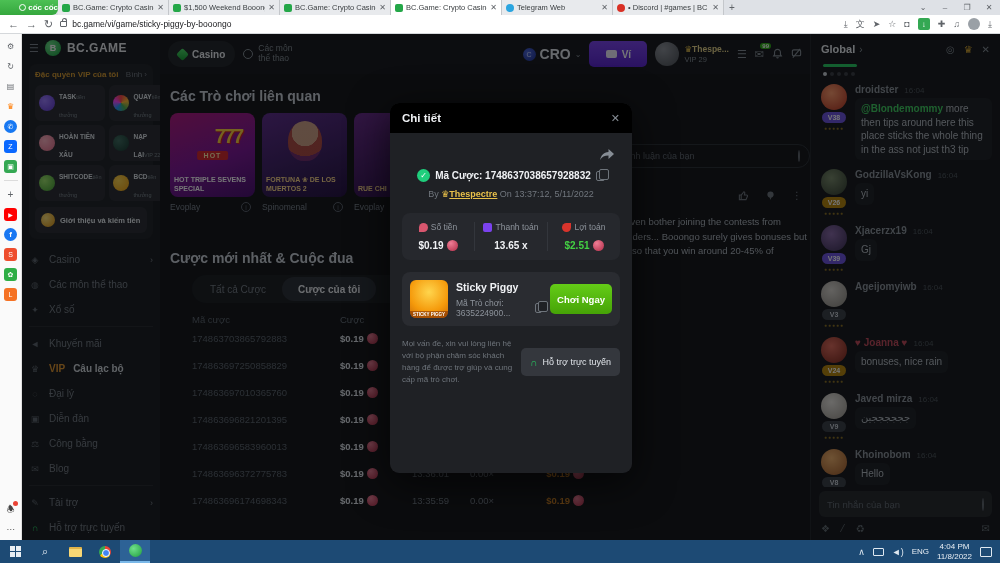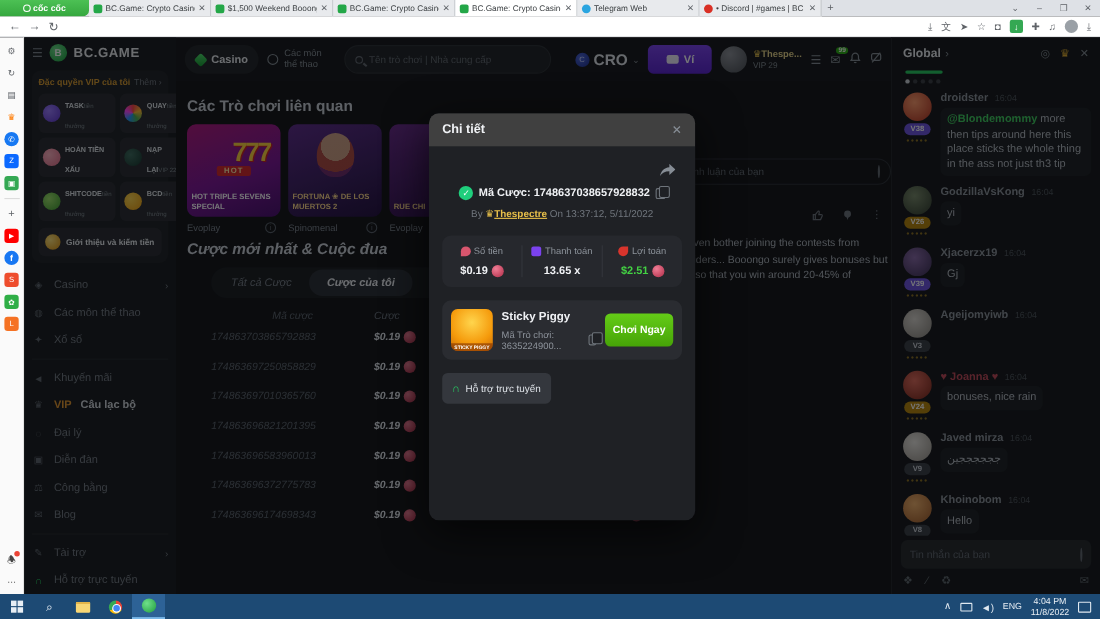--- a/index.html
+++ b/index.html
@@ -1,21 +1,21 @@
 <!DOCTYPE html>
 <html><head>
 <meta charset="utf-8">
 <style>
   * { margin:0; padding:0; box-sizing:border-box; }
   body { font-family:"Liberation Sans","DejaVu Sans",sans-serif; background:#000; }
   .screen { position:relative; width:1000px; height:563px; overflow:hidden; background:#101114; }
 
   
   .tabstrip { position:absolute; left:0; top:0; width:1000px; height:15px; background:#dee1e6; display:flex; align-items:stretch; }
-  .brand { width:81px; background:linear-gradient(180deg,#4cc054,#35a73e); color:#fff; font-size:8px; font-weight:bold; display:flex; align-items:center; justify-content:center; gap:2px; border-radius:0 0 6px 0; }
+  .brand { width:58px; background:linear-gradient(180deg,#4cc054,#35a73e); color:#fff; font-size:8px; font-weight:bold; display:flex; align-items:center; justify-content:flex-end; gap:2px; border-radius:0 0 6px 0; }
   .brand .ring { width:7px; height:7px; border:1.5px solid #fff; border-radius:50%; }
   .tab { width:111px; display:flex; align-items:center; gap:3px; padding:0 4px; font-size:7.5px; color:#3c4043; border-right:1px solid #c4c7cb; background:#e8eaed; overflow:hidden; white-space:nowrap; }
   .tab.active { background:#fff; }
   .tab .ttl { flex:1; overflow:hidden; text-overflow:clip; white-space:nowrap; }
   .tab .x { color:#5f6368; font-size:8px; }
   .fav { width:8px; height:8px; border-radius:2px; flex:none; }
   .fav-bc { background:#24a748; }
   .fav-tg { background:#2aa5e0; border-radius:50%; }
   .fav-dc { background:#d93025; border-radius:50%; }
   .newtab { width:16px; display:flex; align-items:center; justify-content:center; font-size:10px; color:#5f6368; }
@@ -114,43 +114,43 @@
   .mailbadge { position:absolute; top:-5px; right:-7px; background:#2db012; color:#fff; font-size:6px; border-radius:5px; padding:0 2px; font-weight:bold; }
 
   .main { flex:1; position:relative; padding:14px 0 0 10px; background:#141518; overflow:hidden; }
   .sechead { color:#c9ced5; font-size:14px; font-weight:bold; }
   .cards { display:flex; gap:7px; margin-top:9px; }
   .gcard { width:85px; }
   .gart { width:85px; height:84px; border-radius:8px; position:relative; overflow:hidden; display:flex; flex-direction:column; justify-content:flex-end; padding:4px; }
   .gart.a1 { background:linear-gradient(160deg,#b0187e 0%,#7d1696 55%,#4a0e6e 100%); }
   .gart.a2 { background:linear-gradient(160deg,#5e2b8a 0%,#3a1d5e 60%,#241040 100%); }
   .gart.a3 { background:linear-gradient(160deg,#6a2a8a,#2a0e46); }
-  .g777 { position:absolute; top:12px; left:0; right:0; text-align:center; color:#ffd23e; font-size:24px; font-weight:bold; text-shadow:1px 1px 0 #c22; letter-spacing:-2px;margin-left:32px; }
+  .g777 { position:absolute; top:12px; left:0; right:0; text-align:center; color:#ffd23e; font-size:20px; font-weight:bold; text-shadow:1px 1px 0 #c22; letter-spacing:-2px;margin-left:32px; }
   .ghot { position:absolute; top:38px; left:50%; transform:translateX(-50%); background:#d8262c; color:#ffe9a8; font-size:7px; font-weight:bold; padding:1px 7px; border-radius:2px; letter-spacing:1px; }
   .gface { position:absolute; top:8px; left:50%; transform:translateX(-50%); width:34px; height:40px; border-radius:50% 50% 45% 45%; background:radial-gradient(circle at 50% 30%,#e8b88a 0 40%,#c2503a 41% 70%, #7a2d6e 71%); opacity:.85; }
   .gtitle { position:relative; color:#fff; font-size:7px; font-weight:bold; line-height:1.2; text-transform:uppercase; }
   .gtitle.gold { color:#ffd98a; }
   .gprov { display:flex; align-items:center; margin-top:5px; color:#7b828b; font-size:8.5px; }
   .gprov .inf { margin-left:auto; margin-right:4px; width:10px; height:10px; border:1px solid #5a6069; border-radius:50%; color:#5a6069; font-size:7px; display:flex; align-items:center; justify-content:center; }
 
   .comments { position:absolute; left:452px; top:70px; width:198px; }
   .cinput { height:24px; border:1px solid #2c2f34; border-radius:13px; display:flex; align-items:center; padding:0 9px; color:#62686f; font-size:9px; }
   .cinput .sm { margin-left:auto; }
   .smiley { width:10px; height:10px; border:1px solid #62686f; border-radius:50%; position:relative; }
   .cmeta { display:flex; justify-content:flex-end; gap:16px; margin-top:22px; padding-right:8px; color:#6e747b; font-size:10px; }
   .ctext { margin-top:14px; color:#aeb4bb; font-size:9.5px; line-height:1.55; }
 
-  .betsec { margin-top:6px;font-style:italic; }
+  .betsec { margin-top:38px; }
   .tabsrow { margin-top:9px; background:#1b1d20; border-radius:15px; display:inline-flex; height:28px; align-items:center; padding:2px; margin-left:22px; }
   .btab { padding:0 16px; height:24px; display:flex; align-items:center; color:#767d85; font-size:10px; border-radius:13px; }
   .btab.active { background:#2c2f35; color:#e8ebef; font-weight:bold; }
   .thead { display:flex; margin-top:11px; color:#6a717a; font-size:9.5px; }
   .trow { display:flex; align-items:center; height:27px; font-size:9.5px; }
   .c-id { width:170px; padding-left:22px; color:#5c636b; }
-  .thead .c-id { padding-left:22px;text-align:center; }
+  .thead .c-id { padding-left:22px; }
   .c-bet { width:72px; color:#dfe3e8; font-weight:bold; display:flex; align-items:center; gap:3px;text-align:center; }
   .c-time { width:58px; color:#767d85; }
   .c-mult { width:58px; color:#767d85; }
   .c-pay { width:56px; text-align:right; font-weight:bold; display:flex; justify-content:flex-end; align-items:center; gap:3px; }
   .c-pay.win { color:#4fc244; }
   .c-pay.lose { color:#c67a1e; }
   .gem { width:11px; height:11px; border-radius:50%; background:radial-gradient(circle at 35% 30%,#ef7d95,#b02c47); display:inline-block; flex:none; }
 
   
   .chat { width:190px; background:#17181b; border-left:1px solid #222429; flex:none; display:flex; flex-direction:column; }
@@ -187,21 +187,21 @@
   .mtext { margin-top:3px; color:#b4bac1; font-size:10px; line-height:1.35; background:#1e2024; border-radius:6px; padding:4px 6px; display:inline-block; }
   .mention { color:#3fcf5f; font-weight:bold; }
   .cinrow { margin:4px 8px 0; height:26px; background:#26282c; border-radius:6px; display:flex; align-items:center; padding:0 8px; color:#61686f; font-size:9.5px; }
   .cinrow .sm { margin-left:auto; }
   .cbot { display:flex; align-items:center; padding:6px 10px; color:#61686f; font-size:10px; gap:12px; }
   .cbot .right { margin-left:auto; }
 
   
   .dim { position:absolute; left:22px; top:34px; width:978px; height:506px; background:rgba(4,5,7,.55); z-index:40; }
   .modal { position:absolute; left:390px; top:103px; width:242px; height:370px; background:#1f2125; border-radius:9px; z-index:50; box-shadow:0 10px 40px rgba(0,0,0,.65); overflow:hidden; }
-  .m-head { height:30px; background:#404040; display:flex; align-items:center; padding:2px 12px; }
+  .m-head { height:30px; background:#000000; display:flex; align-items:center; padding:2px 12px; }
   .m-title { color:#f0f2f5; font-size:11.5px; font-weight:bold; }
   .m-close { margin-left:auto; color:#868d95; font-size:11px; }
   .m-share { display:flex; justify-content:flex-end; padding:16px 18px 0; }
   .m-idrow { display:flex; align-items:center; justify-content:center; gap:5px; margin-top:8px; }
   .chk { width:13px; height:13px; border-radius:50%; background:#1fce7c; color:#0c3; color:#fff; font-size:8px; display:flex; align-items:center; justify-content:center; }
   .m-id { color:#f0f2f5; font-size:10px; font-weight:bold; }
   .copyic { width:9px; height:10px; border:1px solid #6e747b; border-radius:2px; position:relative; }
   .copyic:before { content:""; position:absolute; left:2px; top:-3px; width:8px; height:9px; border:1px solid #6e747b; border-radius:2px; background:#1f2125; }
   .m-byrow { text-align:center; margin-top:7px; font-size:9px; color:#70767d; }
   .m-user { color:#e9c14a; font-weight:bold; text-decoration:underline; }
@@ -292,20 +292,24 @@
       <div class="wbtn">–</div>
       <div class="wbtn">❐</div>
       <div class="wbtn">✕</div>
     </div>
   </div>
 
   <div class="navbar">
     <span class="navbtn">←</span>
     <span class="navbtn">→</span>
     <span class="navbtn">↻</span>
+    <div class="urlbox">
+      <span class="lock"></span>
+      <span>bc.game/vi/game/sticky-piggy-by-booongo</span>
+    </div>
     <div class="navicons">
       <span class="nicon">⤓</span>
       <span class="nicon">文</span>
       <span class="nicon">➤</span>
       <span class="nicon">☆</span>
       <span class="nicon">◘</span>
       <span class="nicon green">↓</span>
       <span class="nicon">✚</span>
       <span class="nicon">♫</span>
       <span class="nicon avatar"></span>
@@ -339,21 +343,21 @@
 
     <div class="bcsb">
       <div class="logo-row">
         <span class="hamb">☰</span>
         <span class="bclogo">B</span>
         <span class="bcname">BC.GAME</span>
       </div>
       <div class="vippanel">
         <div class="viptitle">
           <span class="t">Đặc quyền VIP của tôi</span>
-          <span class="more">Thêm</span>
+          <span class="more">Bình</span>
           <span class="ar">›</span>
         </div>
         <div class="vgrid">
           <div class="vcard">
               <span class="vico i-task"></span>
               <span class="vtxt"><span class="l">TASK</span><span class="s">tiền thưởng</span></span>
             </div>
           <div class="vcard">
               <span class="vico i-quay"></span>
               <span class="vtxt"><span class="l">QUAY</span><span class="s">tiền thưởng</span></span>
@@ -436,24 +440,20 @@
 
     <div class="centercol">
       <div class="hdr">
         <div class="pill">
             <span class="diam"></span>
             <span class="t">Casino</span>
           </div>
         <div class="sports">
             <span class="ball"></span>
             <span>Các môn thể thao</span>
-          </div>
-        <div class="searchbox">
-            <span class="mag"></span>
-            <span>Tên trò chơi | Nhà cung cấp</span>
           </div>
         <div class="cur">
             <span class="curcoin">C</span>
             <span class="c">CRO</span>
             <span class="dn">⌄</span>
           </div>
         <div class="wallet">
             <span class="wic"></span>
             <span>Ví</span>
           </div>
@@ -796,20 +796,21 @@
       <div class="m-ginfo">
         <div class="m-gt">Sticky Piggy</div>
         <div class="m-gid">
             <span>Mã Trò chơi: 3635224900...</span>
             <span class="copyic"></span>
           </div>
       </div>
       <div class="playbtn">Chơi Ngay</div>
     </div>
     <div class="m-notrow">
+      <div class="m-note">Mọi vấn đề, xin vui lòng liên hệ với bộ phận chăm sóc khách hàng để được trợ giúp và cung cấp mã trò chơi.</div>
       <div class="supbtn">
           <span class="hs">∩</span>
           <span>Hỗ trợ trực tuyến</span>
         </div>
     </div>
   </div>
 
   <div class="taskbar">
     <div class="tbtn">
         <span class="winlogo">

